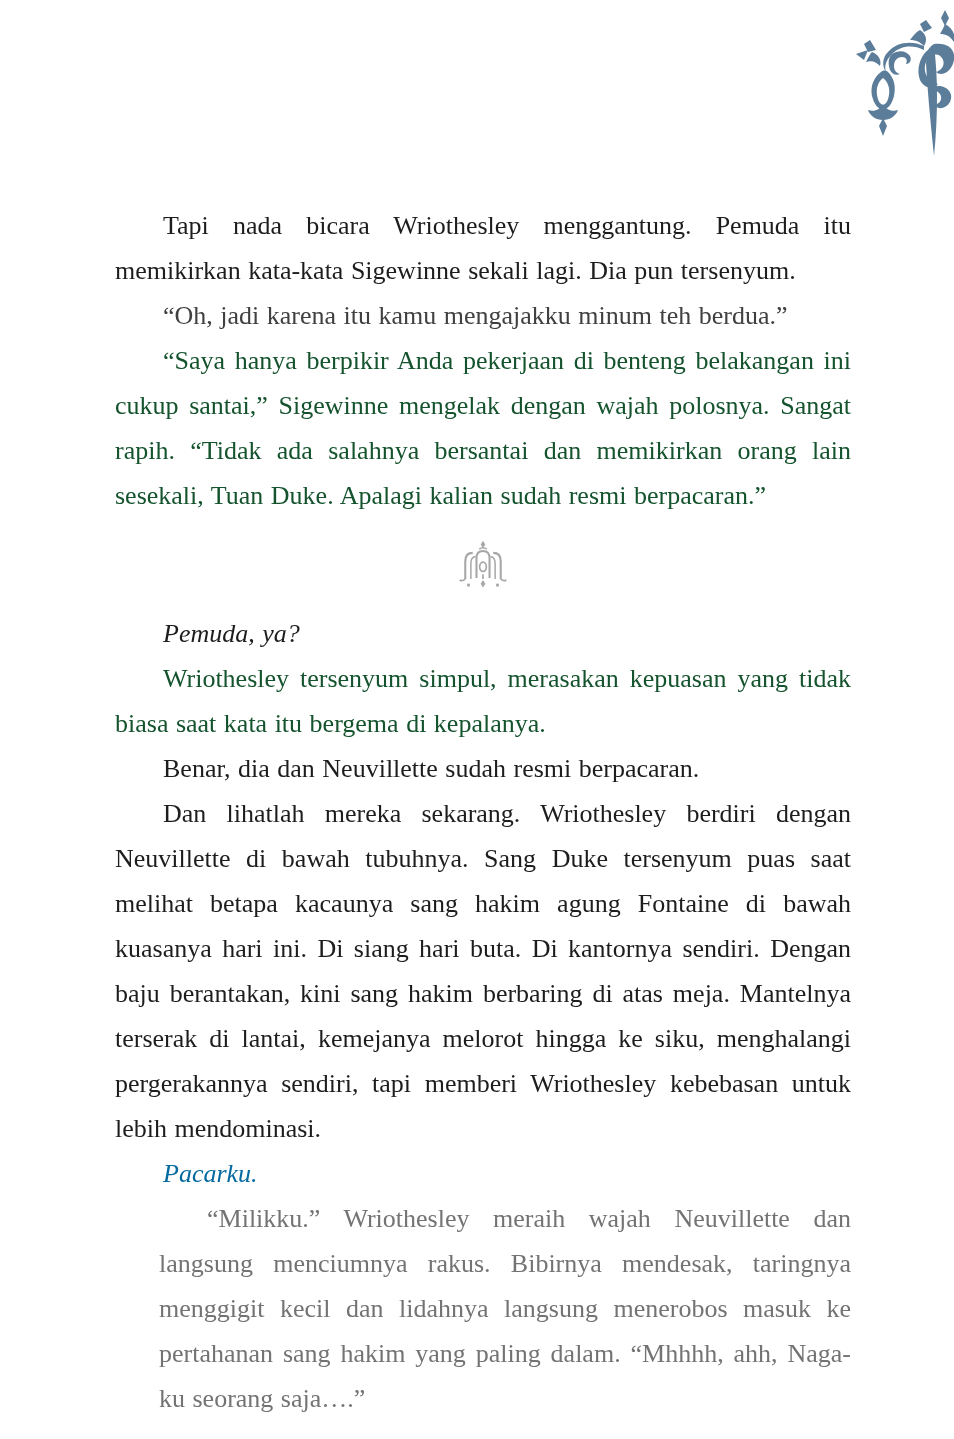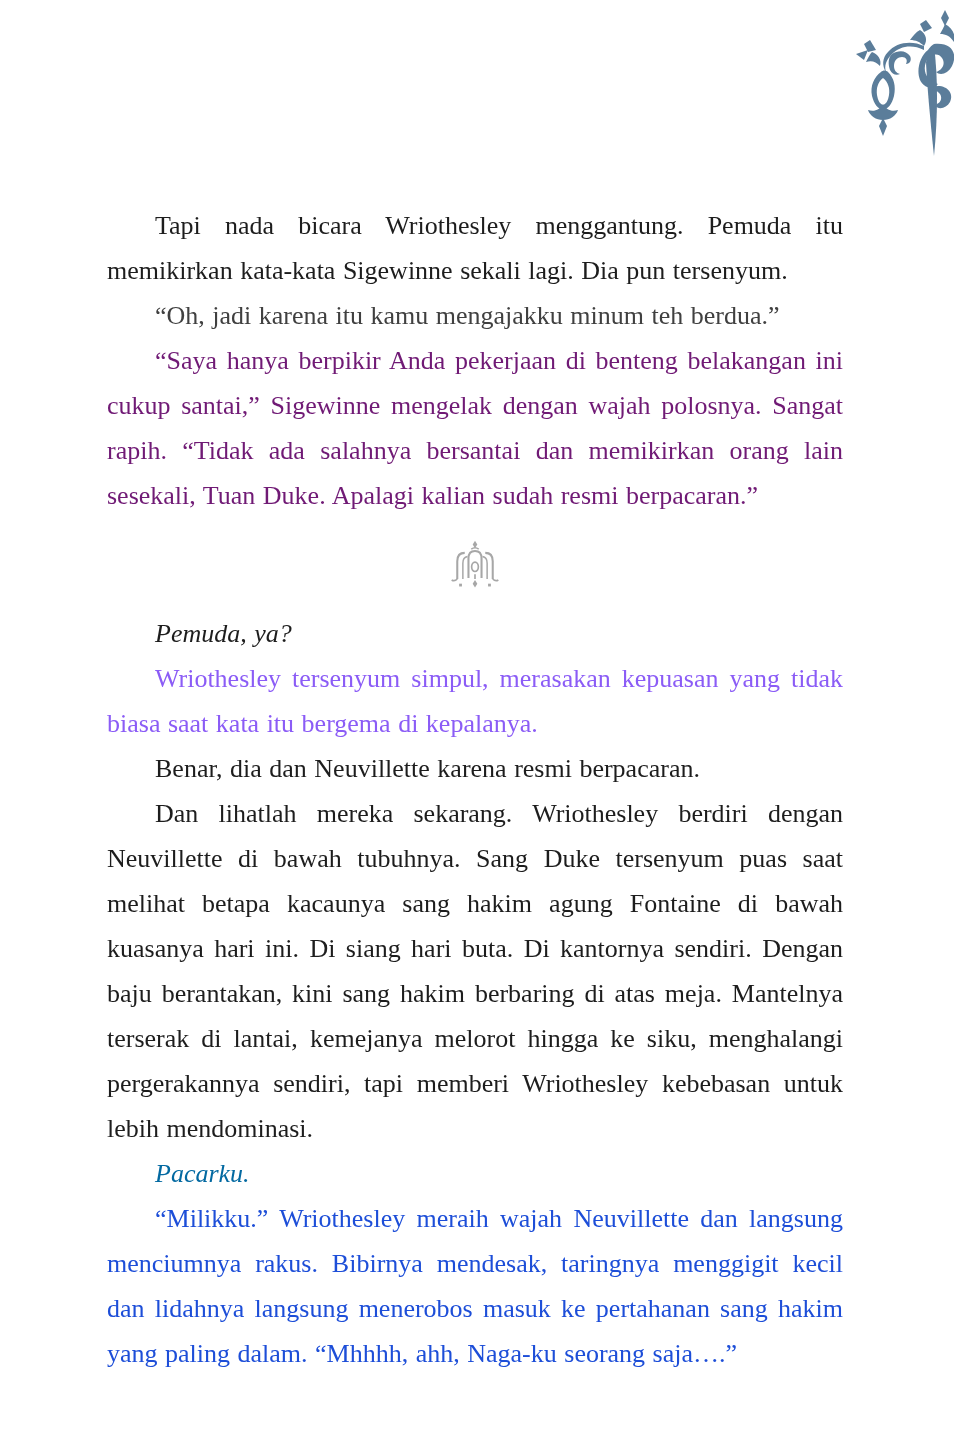--- a/index.html
+++ b/index.html
@@ -14,21 +14,21 @@
   }
   .corner-ornament {
     position: absolute;
     top: 6px;
     right: -6px;
     width: 112px;
     height: 156px;
   }
   .content {
     position: absolute;
-    left: 107px;
+    left: 115px;
     top: 203px;
     width: 736px;
   }
   .content p {
     margin: 0;
     text-align: justify;
     text-indent: 48px;
     font-size: 26px;
     line-height: 45px;
     color: #1d1d1d;
@@ -71,21 +71,21 @@
 
       <path d="M40 66 C46 72 48 80 46 90 C44 98 40 103 35 104 C30 103 26 98 24 90 C22 80 26 71 33 66 C35 64 38 64 40 66 Z M35 72 C30 76 28 82 29 89 C30 95 32 98 35 99 C38 98 40 95 41 89 C42 82 40 76 35 72 Z"></path>
       <path d="M35 98 C38 104 44 106 50 104 C48 110 42 114 35 114 C28 114 22 110 20 104 C26 106 32 104 35 98 Z"></path>
       <path d="M35 112 L39 120 L35 130 L31 120 Z"></path>
     </svg>
   </div>
 
   <div class="content">
     <p style="color: rgb(29, 29, 29);">Tapi nada bicara Wriothesley menggantung. Pemuda itu memikirkan kata-kata Sigewinne sekali lagi. Dia pun tersenyum.</p>
     <p style="color: #404040;">“Oh, jadi karena itu kamu mengajakku minum teh berdua.”</p>
-    <p style="color: #701a75;">“Saya hanya berpikir Anda pekerjaan di benteng belakangan ini cukup santai,” Sigewinne mengelak dengan wajah polosnya. Sangat rapih. “Tidak ada salahnya bersantai dan memikirkan orang lain sesekali, Tuan Duke. Apalagi kalian sudah resmi berpacaran.”</p>
+    <p style="color: #14532d;">“Saya hanya berpikir Anda pekerjaan di benteng belakangan ini cukup santai,” Sigewinne mengelak dengan wajah polosnya. Sangat rapih. “Tidak ada salahnya bersantai dan memikirkan orang lain sesekali, Tuan Duke. Apalagi kalian sudah resmi berpacaran.”</p>
 
     <div class="divider" style="color: rgb(167, 167, 167);">
       <svg viewBox="0 0 60 56" xmlns="http://www.w3.org/2000/svg" fill="none" stroke="currentColor" stroke-width="2.2">
 
         <path d="M30 2 L32.5 6 L30 10 L27.5 6 Z" fill="currentColor" stroke="none"></path>
         <path d="M26 11 Q30 8 34 11" stroke-width="1.6"></path>
 
         <path d="M23 42 L23 21 Q23 13 30 13 Q37 13 37 21 L37 42"></path>
         <ellipse cx="30" cy="30" rx="3.6" ry="5" stroke-width="1.8"></ellipse>
         <path d="M30 38 L30 43" stroke-width="1.8"></path>
@@ -98,20 +98,20 @@
         <path d="M49 43 Q52 46 55 44" stroke-width="1.8"></path>
         <path d="M43 43 L43 26 Q43 20 38 19" stroke-width="1.6"></path>
 
         <path d="M30 44 L32.5 48 L30 52 L27.5 48 Z" fill="currentColor" stroke="none"></path>
         <rect x="13" y="48" width="3" height="3" fill="currentColor" stroke="none"></rect>
         <rect x="44" y="48" width="3" height="3" fill="currentColor" stroke="none"></rect>
       </svg>
     </div>
 
     <p class="italic" style="color: rgb(29, 29, 29);">Pemuda, ya?</p>
-    <p style="color: #8b5cf6;">Wriothesley tersenyum simpul, merasakan kepuasan yang tidak biasa saat kata itu bergema di kepalanya.</p>
-    <p style="color: rgb(29, 29, 29);">Benar, dia dan Neuvillette karena resmi berpacaran.</p>
+    <p style="color: #14532d;">Wriothesley tersenyum simpul, merasakan kepuasan yang tidak biasa saat kata itu bergema di kepalanya.</p>
+    <p style="color: rgb(29, 29, 29);">Benar, dia dan Neuvillette sudah resmi berpacaran.</p>
     <p style="color: rgb(29, 29, 29);">Dan lihatlah mereka sekarang. Wriothesley berdiri dengan Neuvillette di bawah tubuhnya. Sang Duke tersenyum puas saat melihat betapa kacaunya sang hakim agung Fontaine di bawah kuasanya hari ini. Di siang hari buta. Di kantornya sendiri. Dengan baju berantakan, kini sang hakim berbaring di atas meja. Mantelnya terserak di lantai, kemejanya melorot hingga ke siku, menghalangi pergerakannya sendiri, tapi memberi Wriothesley kebebasan untuk lebih mendominasi.</p>
     <p class="italic" style="color: #0369a1;">Pacarku.</p>
-    <p style="color: #1d4ed8;">“Milikku.” Wriothesley meraih wajah Neuvillette dan langsung menciumnya rakus. Bibirnya mendesak, taringnya menggigit kecil dan lidahnya langsung menerobos masuk ke pertahanan sang hakim yang paling dalam. “Mhhhh, ahh, Naga-ku seorang saja….”</p>
+    <p style="color: #737373; margin-left: 44px;">“Milikku.” Wriothesley meraih wajah Neuvillette dan langsung menciumnya rakus. Bibirnya mendesak, taringnya menggigit kecil dan lidahnya langsung menerobos masuk ke pertahanan sang hakim yang paling dalam. “Mhhhh, ahh, Naga-ku seorang saja….”</p>
   </div>
 
 </div>
 
 </body></html>

